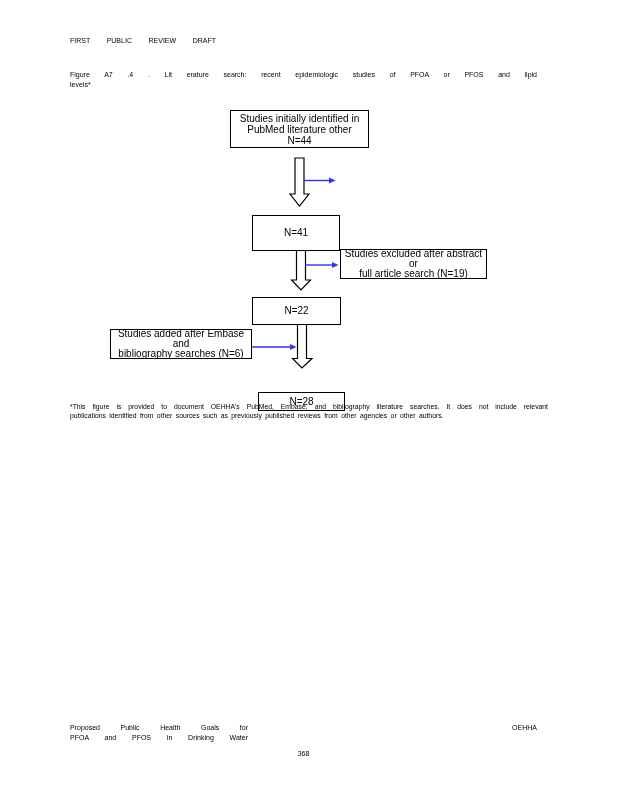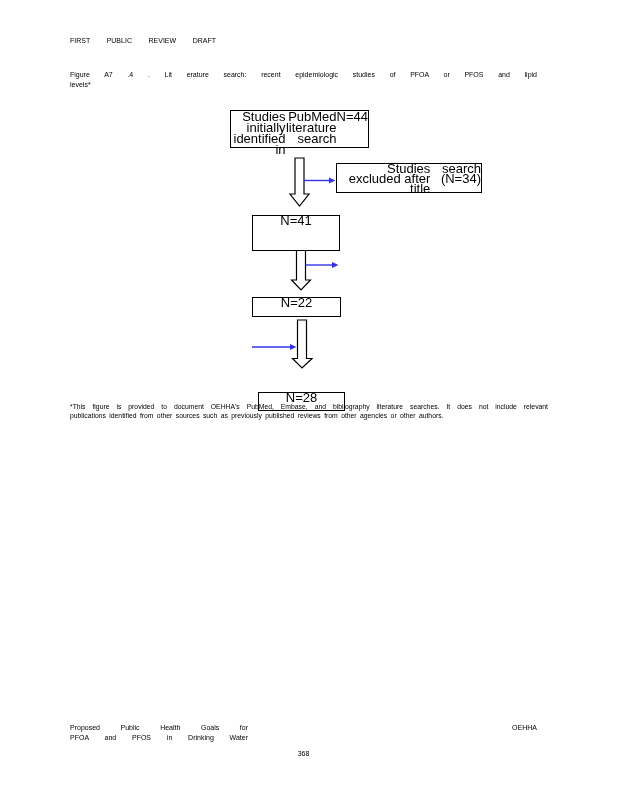--- a/index.html
+++ b/index.html
@@ -19,23 +19,24 @@
     white-space: normal;
   }
   .smalltext  { font-size: 7px;  line-height: 9px; }
   .tinytext   { font-size: 6.8px; line-height: 9px; }
   .flowbox {
     position: absolute;
     border: 1px solid #000000;
     background: #ffffff;
     box-sizing: border-box;
     display: flex;
+    flex-direction: column;
     justify-content: center;
-    text-align: right;
-    font-size: 13px;
+    text-align: center;
+    font-size: 10px;
     line-height: 10px;
   }
   .flowbox .bl { display: block; }
   #arrow-layer { position: absolute; left: 0; top: 0; width: 618px; height: 800px; pointer-events: none; }
   .footer-right { text-align: right; }
   .page-num { text-align: center; }
 </style>
 </head>
 <body>
 
@@ -59,38 +60,42 @@
 
     <line x1="305.5" y1="265" x2="333" y2="265" stroke-width="1.4" stroke="#3333EE"></line>
     <polygon points="332,262 338.5,265 332,268" fill="#3333EE"></polygon>
 
     <line x1="252" y1="347" x2="291" y2="347" stroke-width="1.4" stroke="#3333EE"></line>
     <polygon points="290,344 296.5,347 290,350" fill="#3333EE"></polygon>
   </svg>
 
   <div class="flowbox" style="left:230px; top:110px; width:139px; height:38px; line-height:11px;">
     <span class="bl">Studies initially identified in</span>
-    <span class="bl">PubMed literature search</span>
+    <span class="bl">PubMed literature other</span>
     <span class="bl">N=44</span>
   </div>
 
-  <div class="flowbox" style="left:336px; top:163px; width:146px; height:30px;">
-    <span class="bl">Studies excluded after title</span>
-    <span class="bl">search (N=34)</span>
-  </div>
 
   <div class="flowbox" style="left:252px; top:215px; width:88px; height:36px;">
     <span class="bl">N=41</span>
   </div>
 
+  <div class="flowbox" style="left:340px; top:249px; width:147px; height:30px;">
+    <span class="bl">Studies excluded after abstract or</span>
+    <span class="bl">full article search (N=19)</span>
+  </div>
 
-  <div class="flowbox" style="left:252px; top:297px; width:89px; height:20px;">
+  <div class="flowbox" style="left:252px; top:297px; width:89px; height:28px;">
     <span class="bl">N=22</span>
   </div>
 
+  <div class="flowbox" style="left:110px; top:329px; width:142px; height:30px;">
+    <span class="bl">Studies added after Embase and</span>
+    <span class="bl">bibliography searches (N=6)</span>
+  </div>
 
   <div class="flowbox" style="left:258px; top:392px; width:87px; height:19px;">
     <span class="bl">N=28</span>
   </div>
 
   <div class="abs jline tinytext" style="left:70px; top:402px; width:478px;">*This figure is provided to document OEHHA's PubMed, Embase, and bibliography literature searches. It does not include relevant</div>
   <div class="abs tinytext" style="left:70px; top:411px; width:478px; word-spacing:1.5px;">publications identified from other sources such as previously published reviews from other agencies or other authors.</div>
 
   <div class="abs jline smalltext" style="left:70px; top:723px; width:178px;">Proposed Public Health Goals for</div>
   <div class="abs jline smalltext" style="left:70px; top:733px; width:178px;">PFOA and PFOS in Drinking Water</div>

